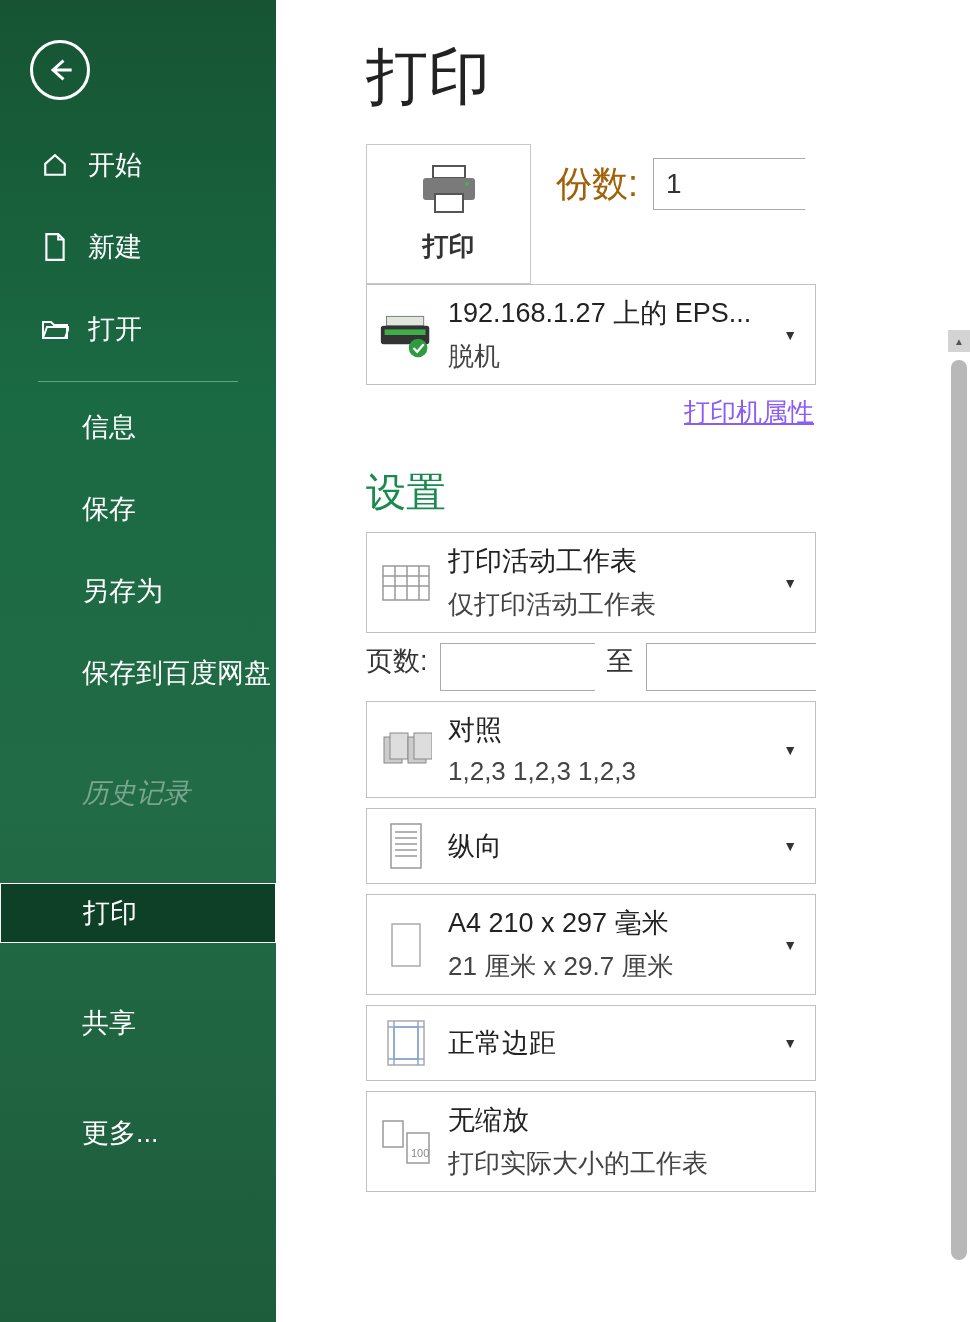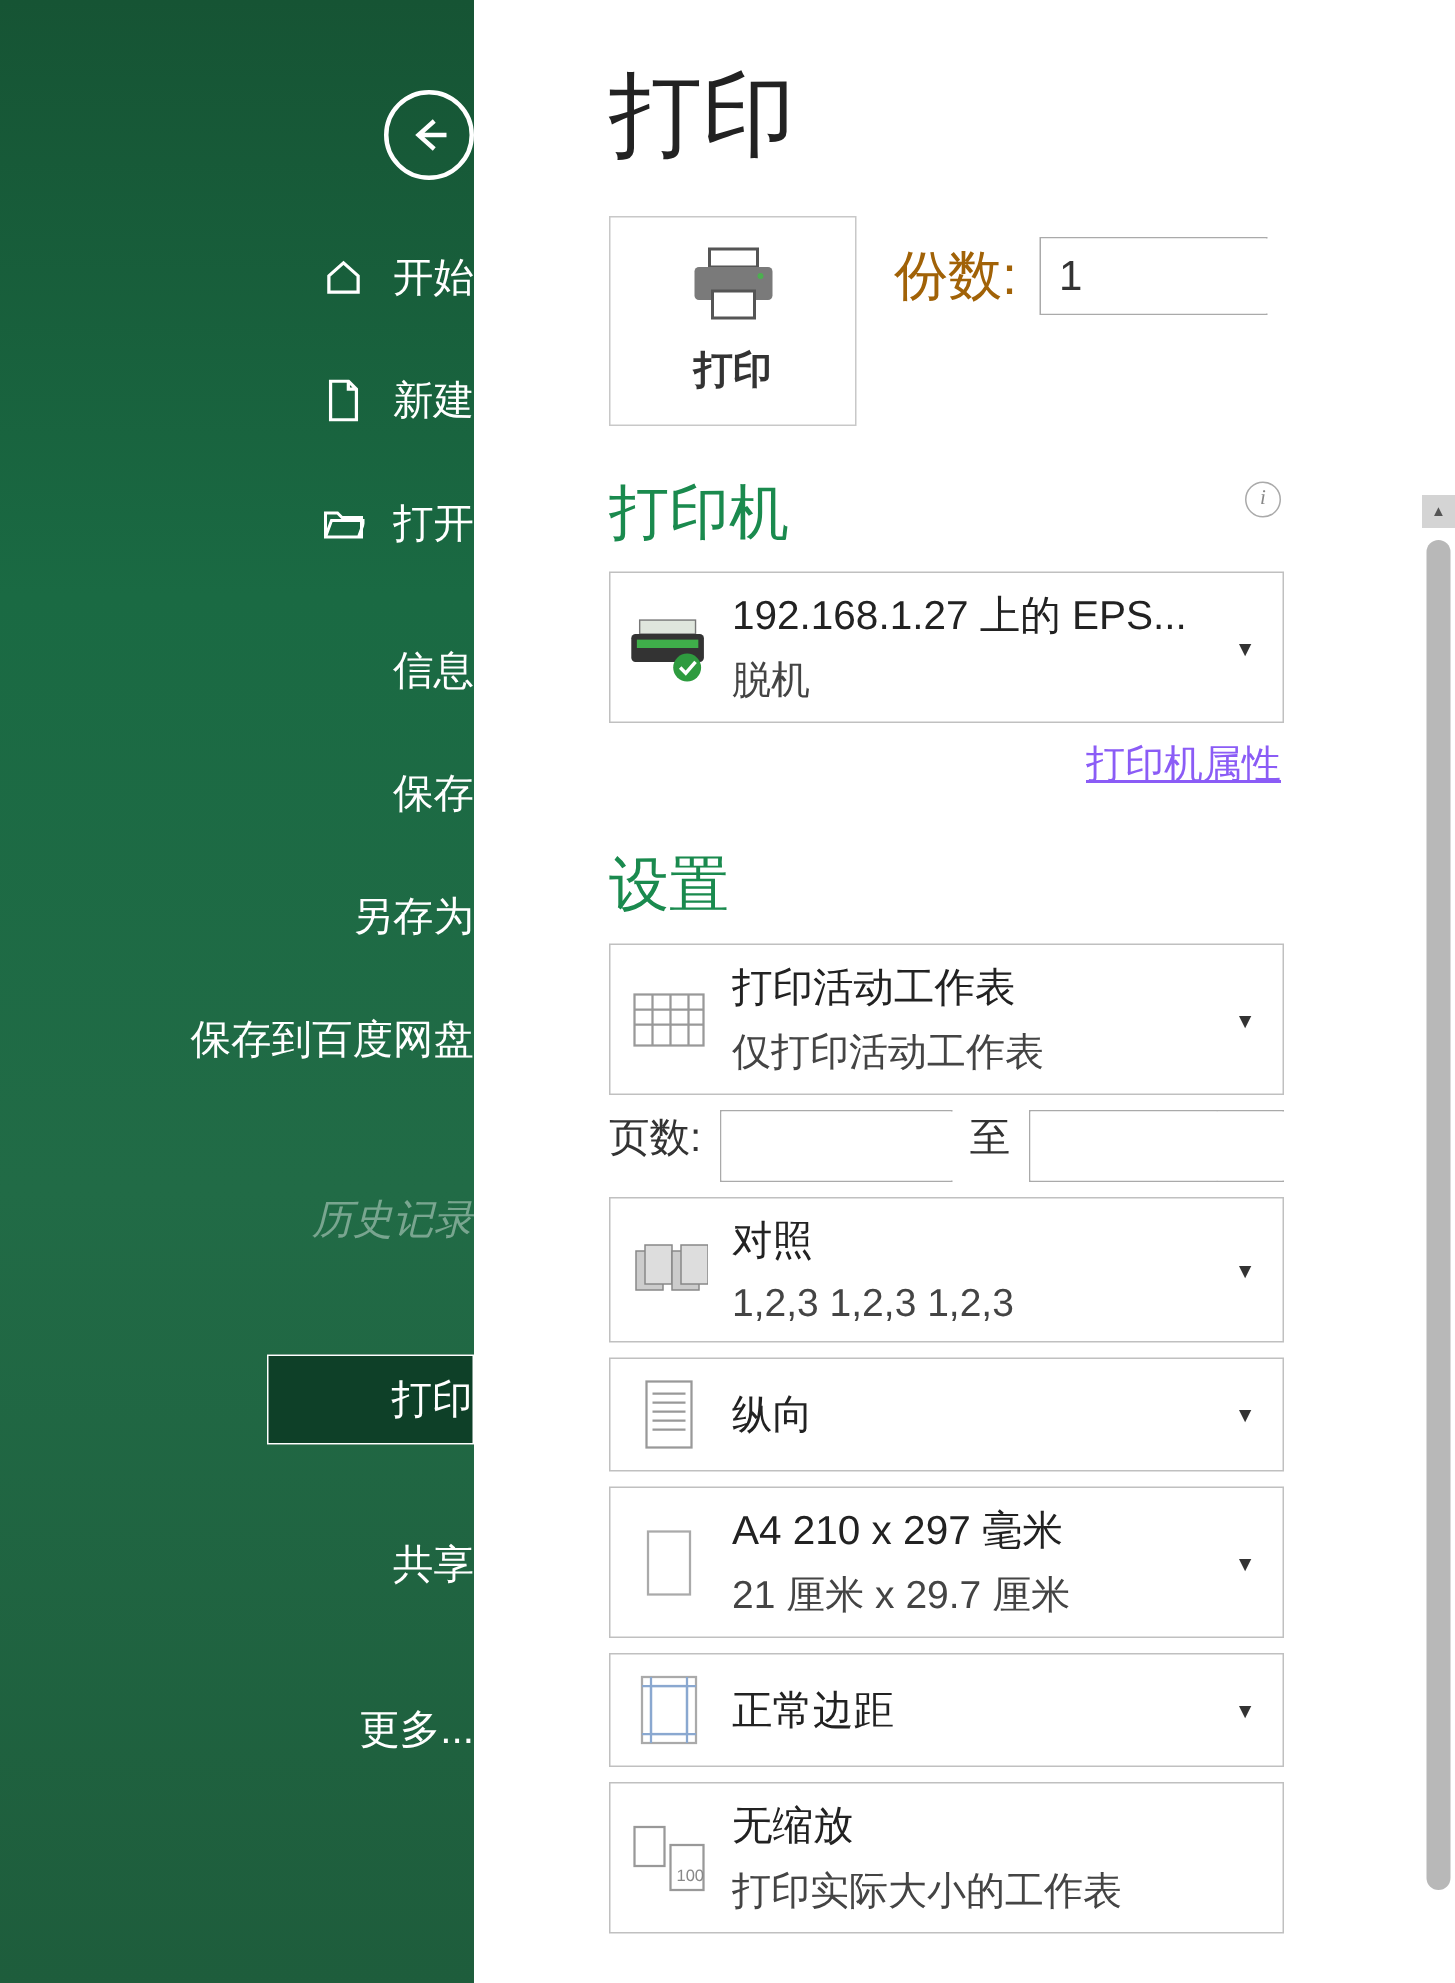--- a/index.html
+++ b/index.html
@@ -1,18 +1,18 @@
 <!DOCTYPE html>
 <html><head>
 <meta charset="utf-8">
 <style>
 * { margin: 0; padding: 0; box-sizing: border-box; font-family: "Microsoft YaHei", "Segoe UI", sans-serif; }
 body { width: 970px; height: 1322px; display: flex; background: #fff; overflow: hidden; position: relative; }
 
-.sidebar { width: 316px; background: linear-gradient(180deg, #165434 0%, #1a6a43 30%, #216b46 60%, #1e5d3c 100%); display: flex; flex-direction: column; padding-top: 60px; align-items: flex-end; }
+.sidebar { width: 276px; background: linear-gradient(180deg, #165434 0%, #1a6a43 30%, #216b46 60%, #1e5d3c 100%); display: flex; flex-direction: column; padding-top: 40px; }
 .back-btn { width: 60px; height: 60px; border: 3px solid #fff; border-radius: 50%; margin-left: 30px; margin-bottom: 35px; display: flex; align-items: center; justify-content: center; cursor: pointer; }
 .back-btn svg { width: 28px; height: 28px; }
 
 .nav-item { height: 60px; display: flex; align-items: center; padding-left: 40px; color: #fff; font-size: 27px; cursor: pointer; }
 .nav-item.disabled { color: rgba(255,255,255,0.4); cursor: default; font-style: italic; }
 .nav-item.selected { background: #0e4028; border: 1px solid #fff; }
 .nav-item .icon { width: 30px; margin-right: 18px; display: flex; align-items: center; justify-content: center; }
 .nav-item.noicon { padding-left: 82px; }
 .nav-spacer { height: 22px; }
 .nav-divider { height: 1px; background: rgba(255,255,255,0.35); margin: 0 38px 15px 38px; }
@@ -143,24 +143,20 @@
     </div>
     <div class="copies-wrap">
       <span class="copies-label">份数:</span>
       <div class="spinner">
         <input value="1" style="">
 
       </div>
     </div>
   </div>
 
-  <div class="section-row">
-    <div class="section-title">打印机</div>
-    <div class="info-icon">i</div>
-  </div>
 
   <div class="dropdown">
     <div class="dd-icon">
       <svg width="58" height="48" viewBox="0 0 58 48">
           <rect x="8" y="4" width="40" height="10" fill="#dfe6dd" stroke="#777"></rect>
           <rect x="2" y="14" width="52" height="20" rx="3" fill="#333"></rect>
           <rect x="6" y="18" width="44" height="6" fill="#3fae4a"></rect>
           <circle cx="42" cy="38" r="10" fill="#2e9b3f"></circle>
           <path d="M37 38 L41 42 L48 34" stroke="#fff" stroke-width="2.5" fill="none"></path>
         </svg>

